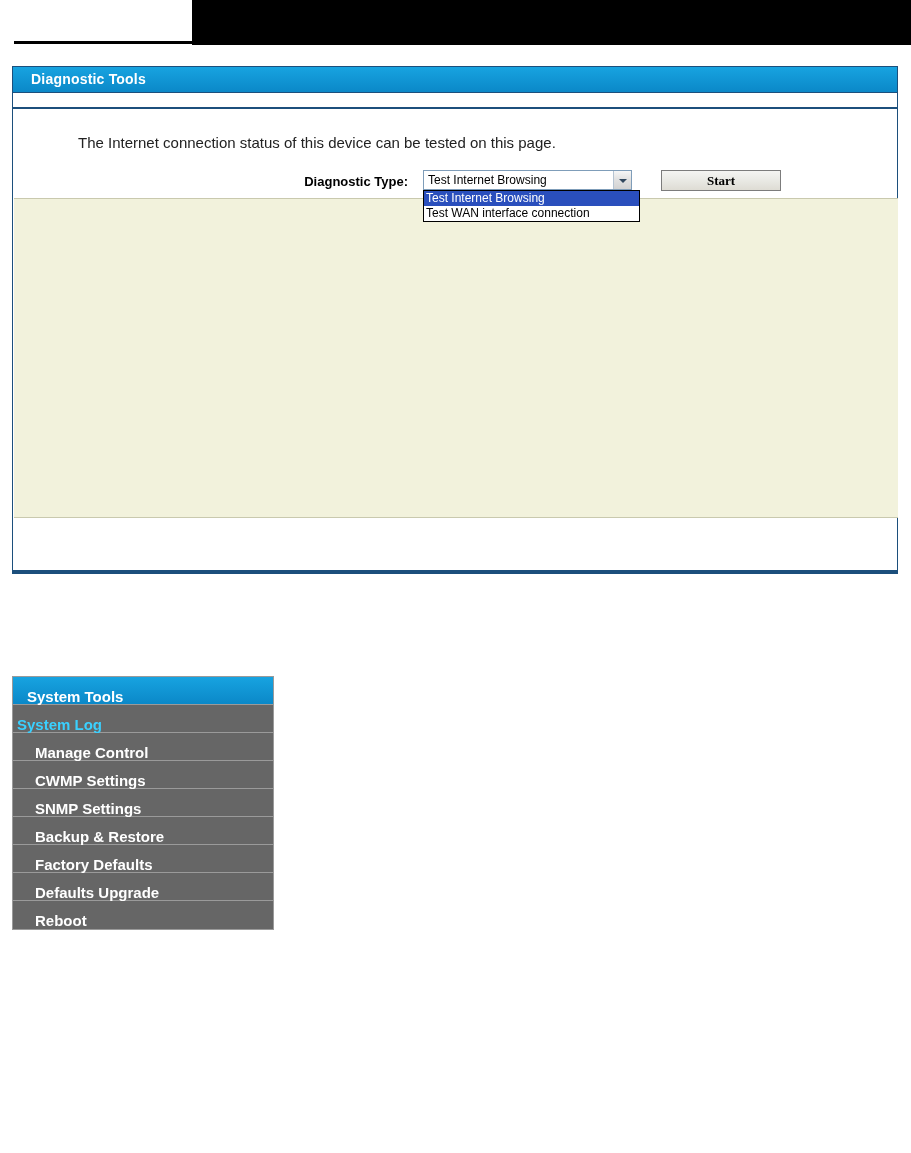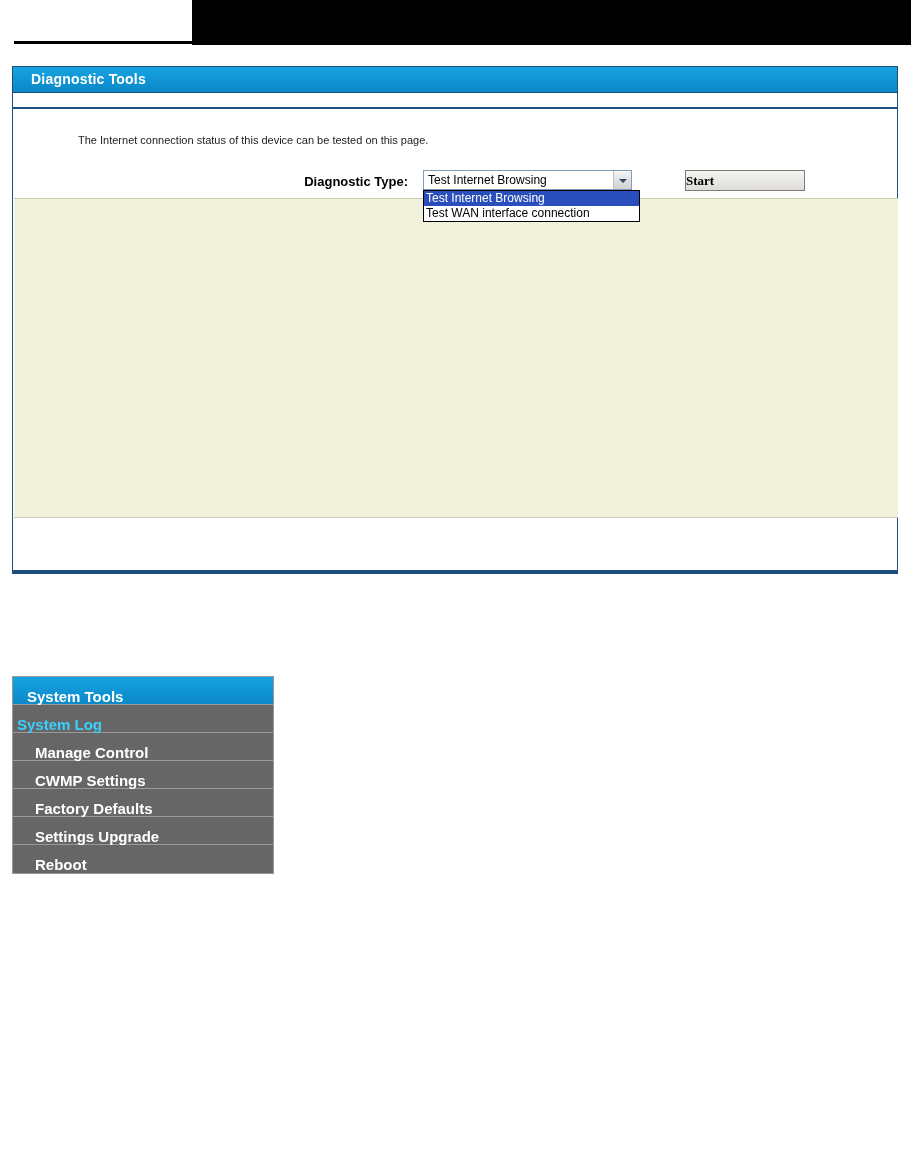--- a/index.html
+++ b/index.html
@@ -79,21 +79,21 @@
     top: 40px;
     width: 100%;
     height: 2px;
     background: #1c4f7c;
   }
 
   .desc {
     position: absolute;
     left: 65px;
     top: 67px;
-    font-size: 11px;
+    font-size: 15px;
     color: #222222;
   }
 
   .form-row {
     position: absolute;
     left: 0;
     top: 103px;
     width: 100%;
     height: 28px;
   }
@@ -177,23 +177,23 @@
     left: 648px;
     top: 0;
     width: 120px;
     height: 21px;
     border: 1px solid #7c7c7c;
     background: linear-gradient(to bottom, #f4f4f2 0%, #e9e9e4 50%, #dedcd4 100%);
     box-sizing: border-box;
     font-size: 13px;
     font-weight: bold;
     color: #000000;
+    text-align: center;
     line-height: 19px;
     font-family: "Liberation Serif", serif;
-    margin-left: 24px;
   }
 
   
   .result-area {
     position: absolute;
     left: 1px;
     top: 131px;
     width: 884px;
     height: 320px;
     background: #f2f2dc;
@@ -286,16 +286,18 @@
   <div class="result-area"></div>
 
   <div class="panel-bottom-rule"></div>
 </div>
 
 <div class="menu">
   <div class="menu-item header">System Tools</div>
   <div class="menu-item active">System Log</div>
   <div class="menu-item indent">Manage Control</div>
   <div class="menu-item indent">CWMP Settings</div>
+  <div class="menu-item indent">SNMP Settings</div>
+  <div class="menu-item indent">Backup &amp; Restore</div>
   <div class="menu-item indent">Factory Defaults</div>
-  <div class="menu-item indent">Settings Upgrade</div>
+  <div class="menu-item indent">Defaults Upgrade</div>
   <div class="menu-item indent">Reboot</div>
 </div>
 
 </body></html>

